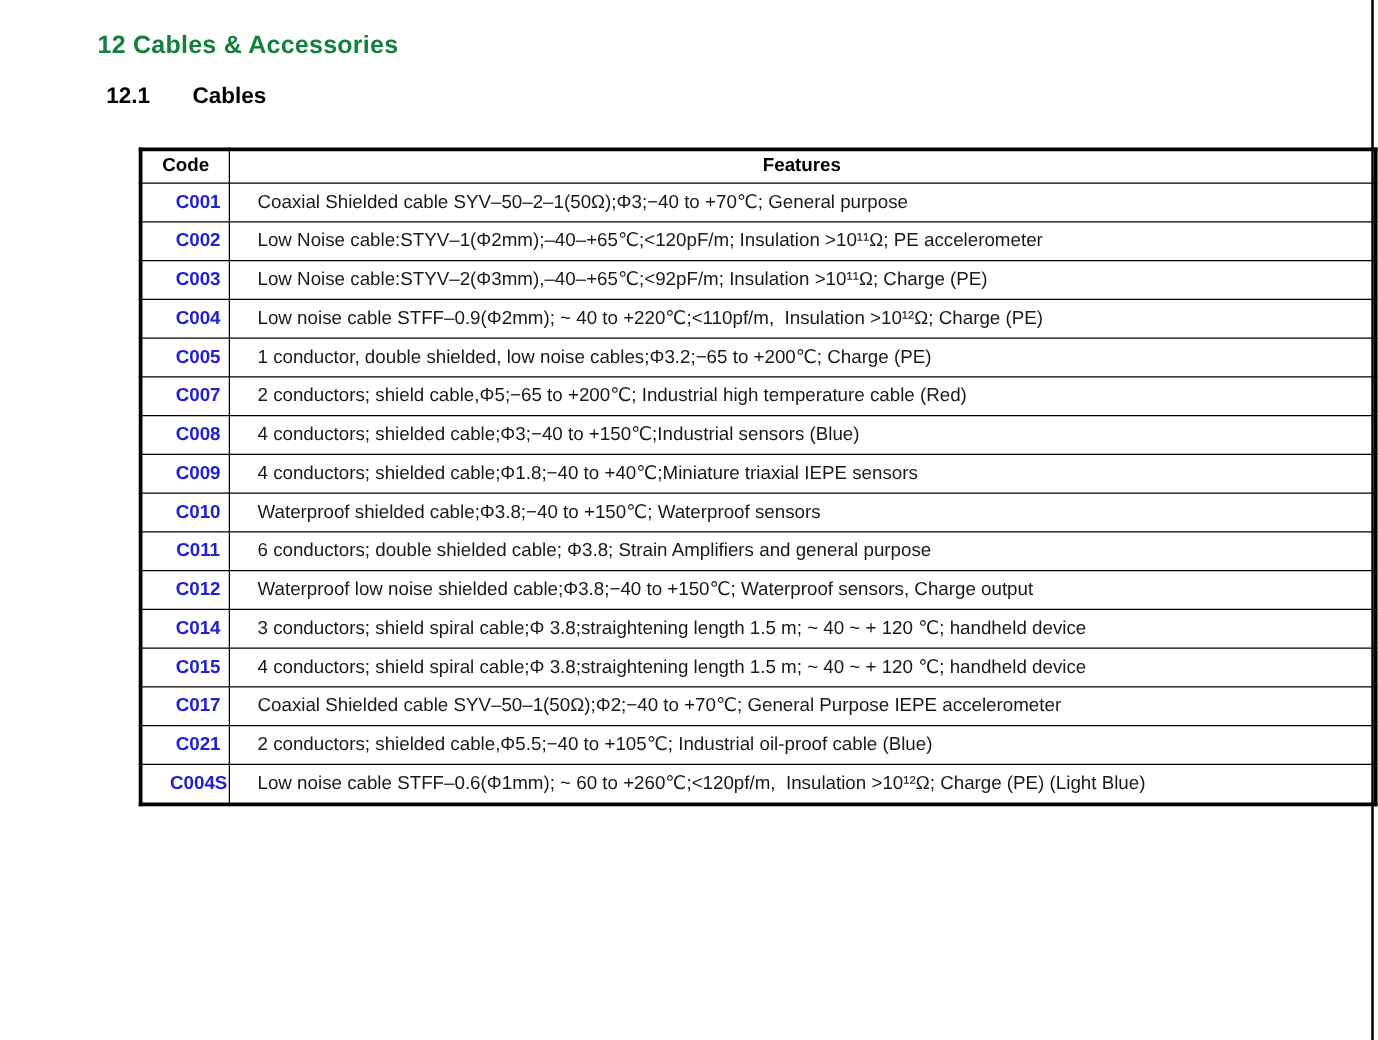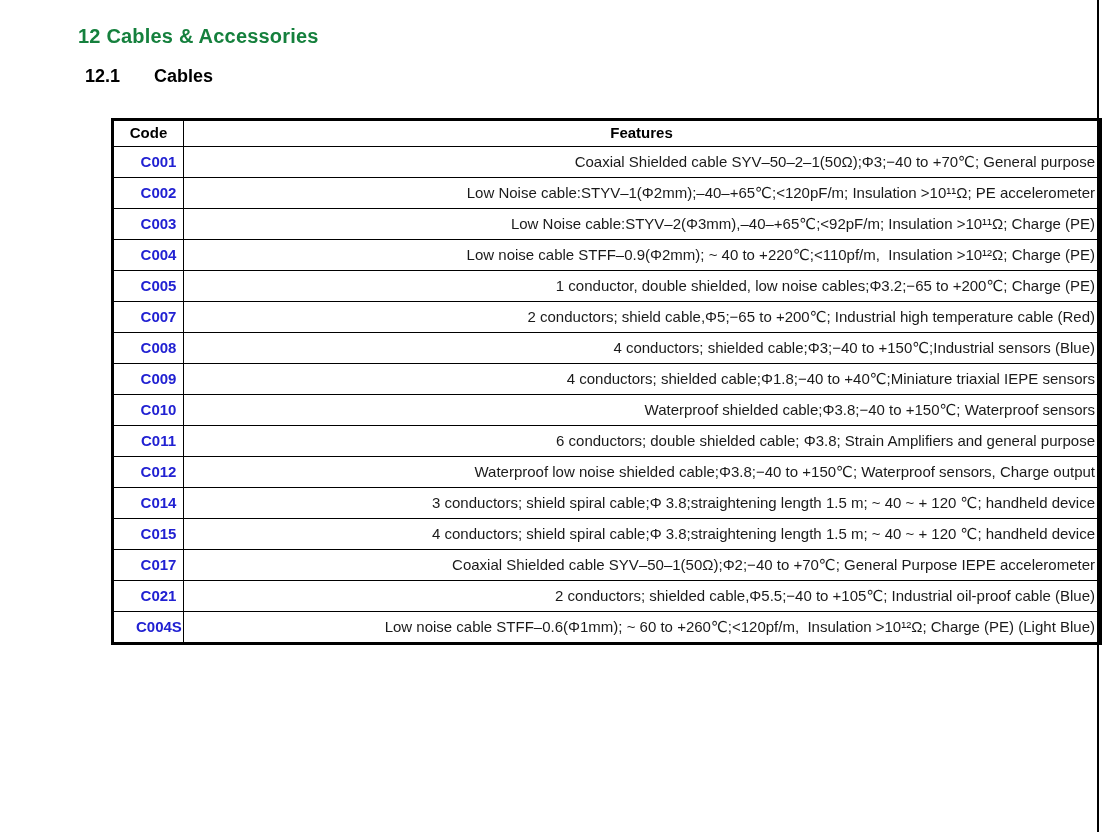--- a/index.html
+++ b/index.html
@@ -70,21 +70,20 @@
   td.code{
     height:30px;
     text-align:center;
     font-weight:700;
     color:var(--code-text);
     padding:0 2px;
   }
   td.features{
     padding:0 4px 0 9px;
     color:var(--body-text);
-    text-align:right;
   }
 </style>
 </head>
 <body>
 
 <div class="page-edge-line"></div>
 
 <h1 class="section-title">12 Cables &amp; Accessories</h1>
 
 <div class="subsection">

